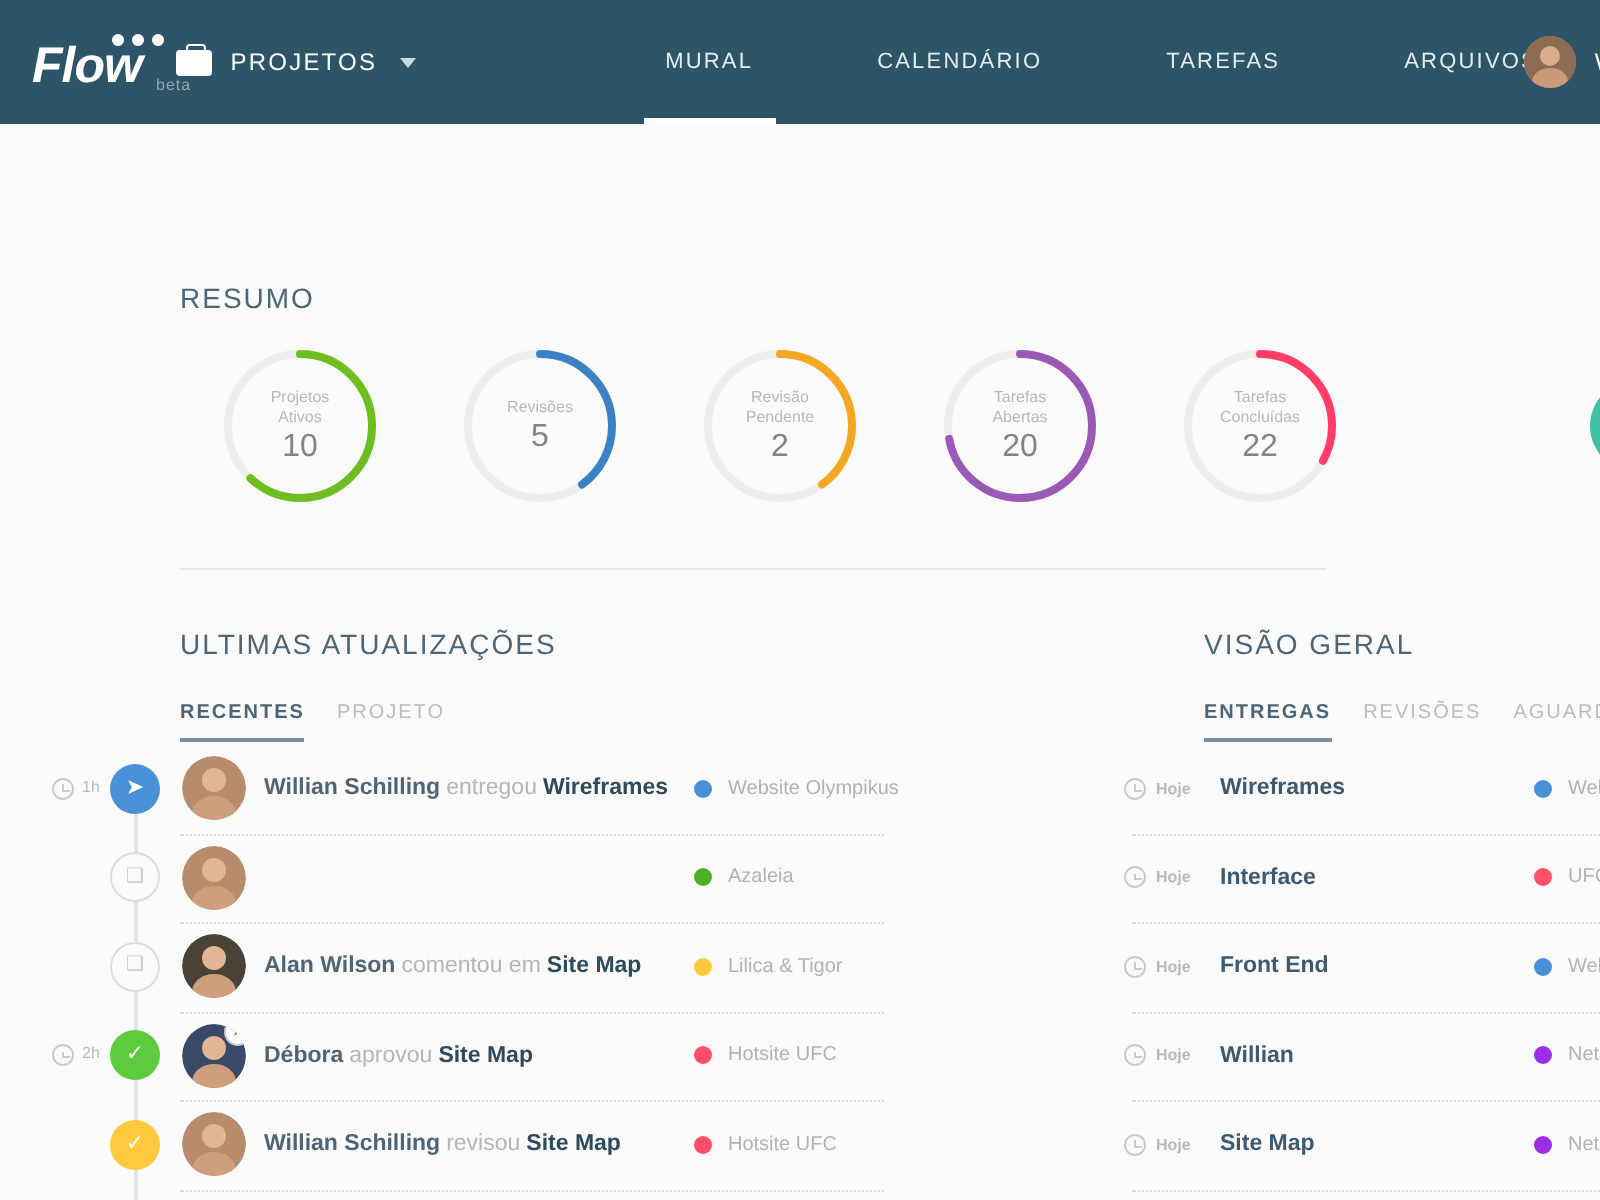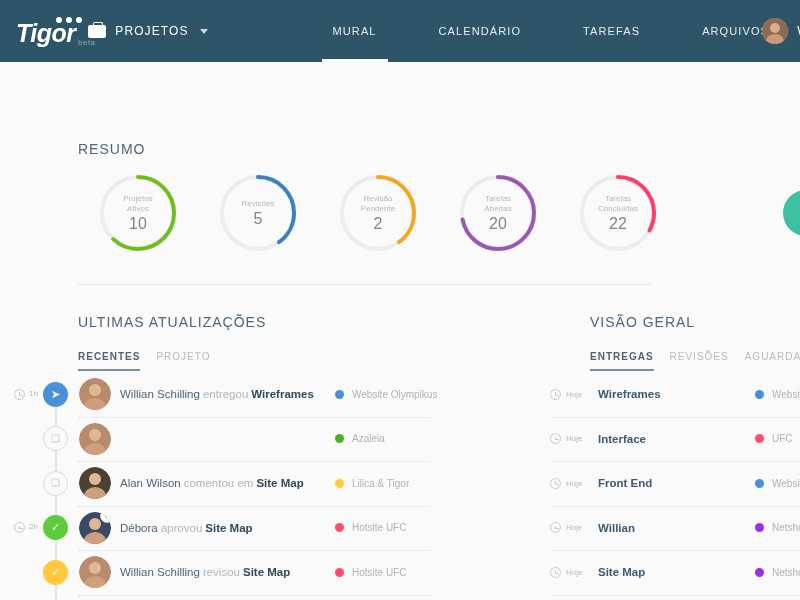--- a/index.html
+++ b/index.html
@@ -132,21 +132,21 @@
     overflow: hidden;
     position: relative;
   }
   .user-name {
     color: #ffffff;
     font-size: 12px;
     white-space: nowrap;
   }
 
   
-  .page { position: relative; height: 456px; background: #fafafa; }
+  .page { position: relative; height: 456px; background: #fafafa; margin-left: 12px; }
 
   .section-title {
     font-size: 14px;
     color: #4e6577;
     letter-spacing: 1px;
     font-weight: normal;
   }
 
   .resumo { position: absolute; left: 78px; top: 79px; }
 
@@ -324,21 +324,21 @@
     line-height: 12px;
     text-align: center;
   }
 
   .row-text {
     position: absolute;
     left: 120px;
     font-size: 11.5px;
     white-space: nowrap;
   }
-  .row-text .who  { color: #4e6577; font-weight: normal; }
+  .row-text .who  { color: #4e6577; font-weight: bold; }
   .row-text .verb { color: #b1b6ba; margin: 0 3px; }
   .row-text .obj  { color: #2f4a5c; font-weight: bold; }
 
   .row-tag {
     position: absolute;
     left: 335px;
     display: flex;
     align-items: center;
     gap: 8px;
     font-size: 10px;
@@ -365,20 +365,21 @@
     left: 14px; right: -40px; top: 0;
     height: 1px;
     border-top: 1px dotted #dcdcdc;
   }
   .ov-time {
     position: absolute;
     left: 10px;
     display: flex;
     align-items: center;
     gap: 5px;
+    font-weight: bold;
   }
   .ov-title {
     position: absolute;
     left: 58px;
     font-size: 11.5px;
     font-weight: bold;
     color: #3c5a72;
     white-space: nowrap;
   }
   .ov-tag {
@@ -391,21 +392,21 @@
     color: #aeb3b7;
     white-space: nowrap;
   }
 </style>
 </head>
 <body>
 
 <div class="topbar">
 
   <div class="logo-wrap">
-    <span class="logo-text">Tigor</span>
+    <span class="logo-text">Flow</span>
     <span class="logo-dots">
         <i></i>
         <i></i>
         <i></i>
       </span>
     <span class="logo-beta">beta</span>
   </div>
 
   <div class="projects-btn">
     <span class="briefcase"></span>

